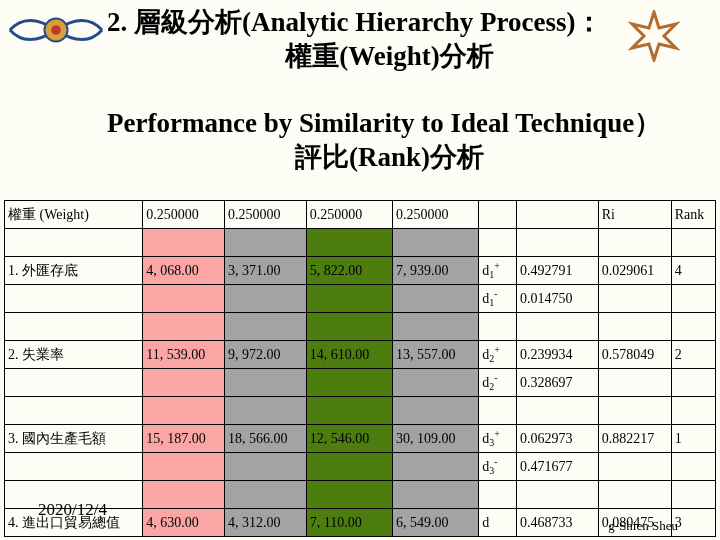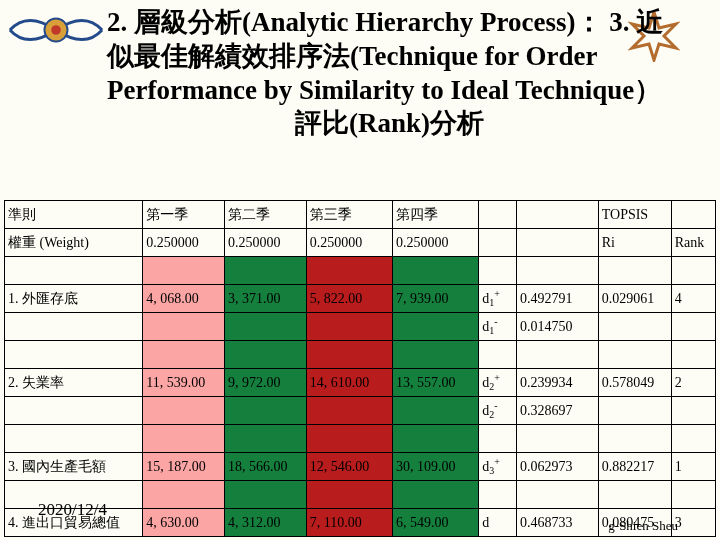--- a/index.html
+++ b/index.html
@@ -6,22 +6,22 @@
   .page{width:692px;height:540px;position:relative}
   .hdr{position:absolute;top:6px;left:107px;right:20px}
   .ttl{font-size:27px;font-weight:bold;line-height:1.25}
   .ttl .center{display:block;text-align:center}
   .emblem{position:absolute;top:0;left:8px;width:96px;height:60px}
   .star{position:absolute;top:10px;right:12px;width:52px;height:52px}
   table{border-collapse:collapse;width:712px;position:absolute;top:200px;left:4px;table-layout:fixed;font-size:14px}
   th,td{border:1px solid #000;padding:2px 3px;height:23px;text-align:left;white-space:nowrap;overflow:hidden;font-weight:normal}
   th:first-child,td:first-child{width:118px}
   td.y{background:#fca5a5}
-  td.r{background:#15803d}
-  td.g{background:#b91c1c}
+  td.r{background:#a3a3a3}
+  td.g{background:#4d7c0f}
   .sub{font-size:10px;vertical-align:sub}
   .sup{font-size:10px;vertical-align:super}
   .foot-l{position:absolute;bottom:20px;left:38px;font-size:17px}
   .foot-r{position:absolute;bottom:6px;right:14px;font-size:13px}
 </style>
 </head>
 <body>
 <div class="page">
 
 <svg class="emblem" viewBox="0 0 100 60">
@@ -32,51 +32,41 @@
   <circle cx="50" cy="30" r="12" fill="#d9a03a" stroke="#234a8a" stroke-width="2"></circle>
   <circle cx="50" cy="30" r="5" fill="#c0392b"></circle>
 </svg>
 <svg class="star" viewBox="0 0 52 52">
   <path d="M26 2 L31 18 L48 14 L36 26 L48 38 L31 34 L26 50 L21 34 L4 38 L16 26 L4 14 L21 18 Z" fill="none" stroke="#b36b2e" stroke-width="3"></path>
 </svg>
 
 <div class="hdr">
   <div class="ttl">
     <span>2. 層級分析(Analytic Hierarchy Process)：</span>
-    <span>3. 近似最佳解績效排序法(Technique for Order</span><br>
+    <span class="center">權重(Weight)分析</span>
+    <br>
     <span>Performance by Similarity to Ideal Technique）</span>
     <span class="center">評比(Rank)分析</span>
   </div>
 </div>
 
 <table>
 <colgroup>
   <col>
         <col style="width:74px">
         <col style="width:74px">
         <col style="width:78px">
         <col style="width:78px">
   <col style="width:34px">
         <col style="width:74px">
         <col style="width:66px">
         <col style="width:40px">
 </colgroup>
 <tbody id="tb">
         <tr>
-          <td>準則</td>
-          <td>第一季</td>
-          <td>第二季</td>
-          <td>第三季</td>
-          <td>第四季</td>
-          <td></td>
-          <td></td>
-          <td>TOPSIS</td>
-          <td></td>
-        </tr>
-        <tr>
           <td>權重 (Weight)</td>
           <td>0.250000</td>
           <td>0.250000</td>
           <td>0.250000</td>
           <td>0.250000</td>
           <td></td>
           <td></td>
           <td>Ri</td>
           <td>Rank</td>
         </tr>
@@ -167,20 +157,31 @@
           <td>0.062973</td>
           <td>0.882217</td>
           <td>1</td>
         </tr>
         <tr>
           <td></td>
           <td class="y"></td>
           <td class="r"></td>
           <td class="g"></td>
           <td class="r"></td>
+          <td>d<span class="sub">3</span><span class="sup">-</span></td>
+          <td>0.471677</td>
+          <td></td>
+          <td></td>
+        </tr>
+        <tr>
+          <td></td>
+          <td class="y"></td>
+          <td class="r"></td>
+          <td class="g"></td>
+          <td class="r"></td>
           <td></td>
           <td></td>
           <td></td>
           <td></td>
         </tr>
         <tr>
           <td>4. 進出口貿易總值</td>
           <td class="y">4, 630.00</td>
           <td class="r">4, 312.00</td>
           <td class="g">7, 110.00</td>

